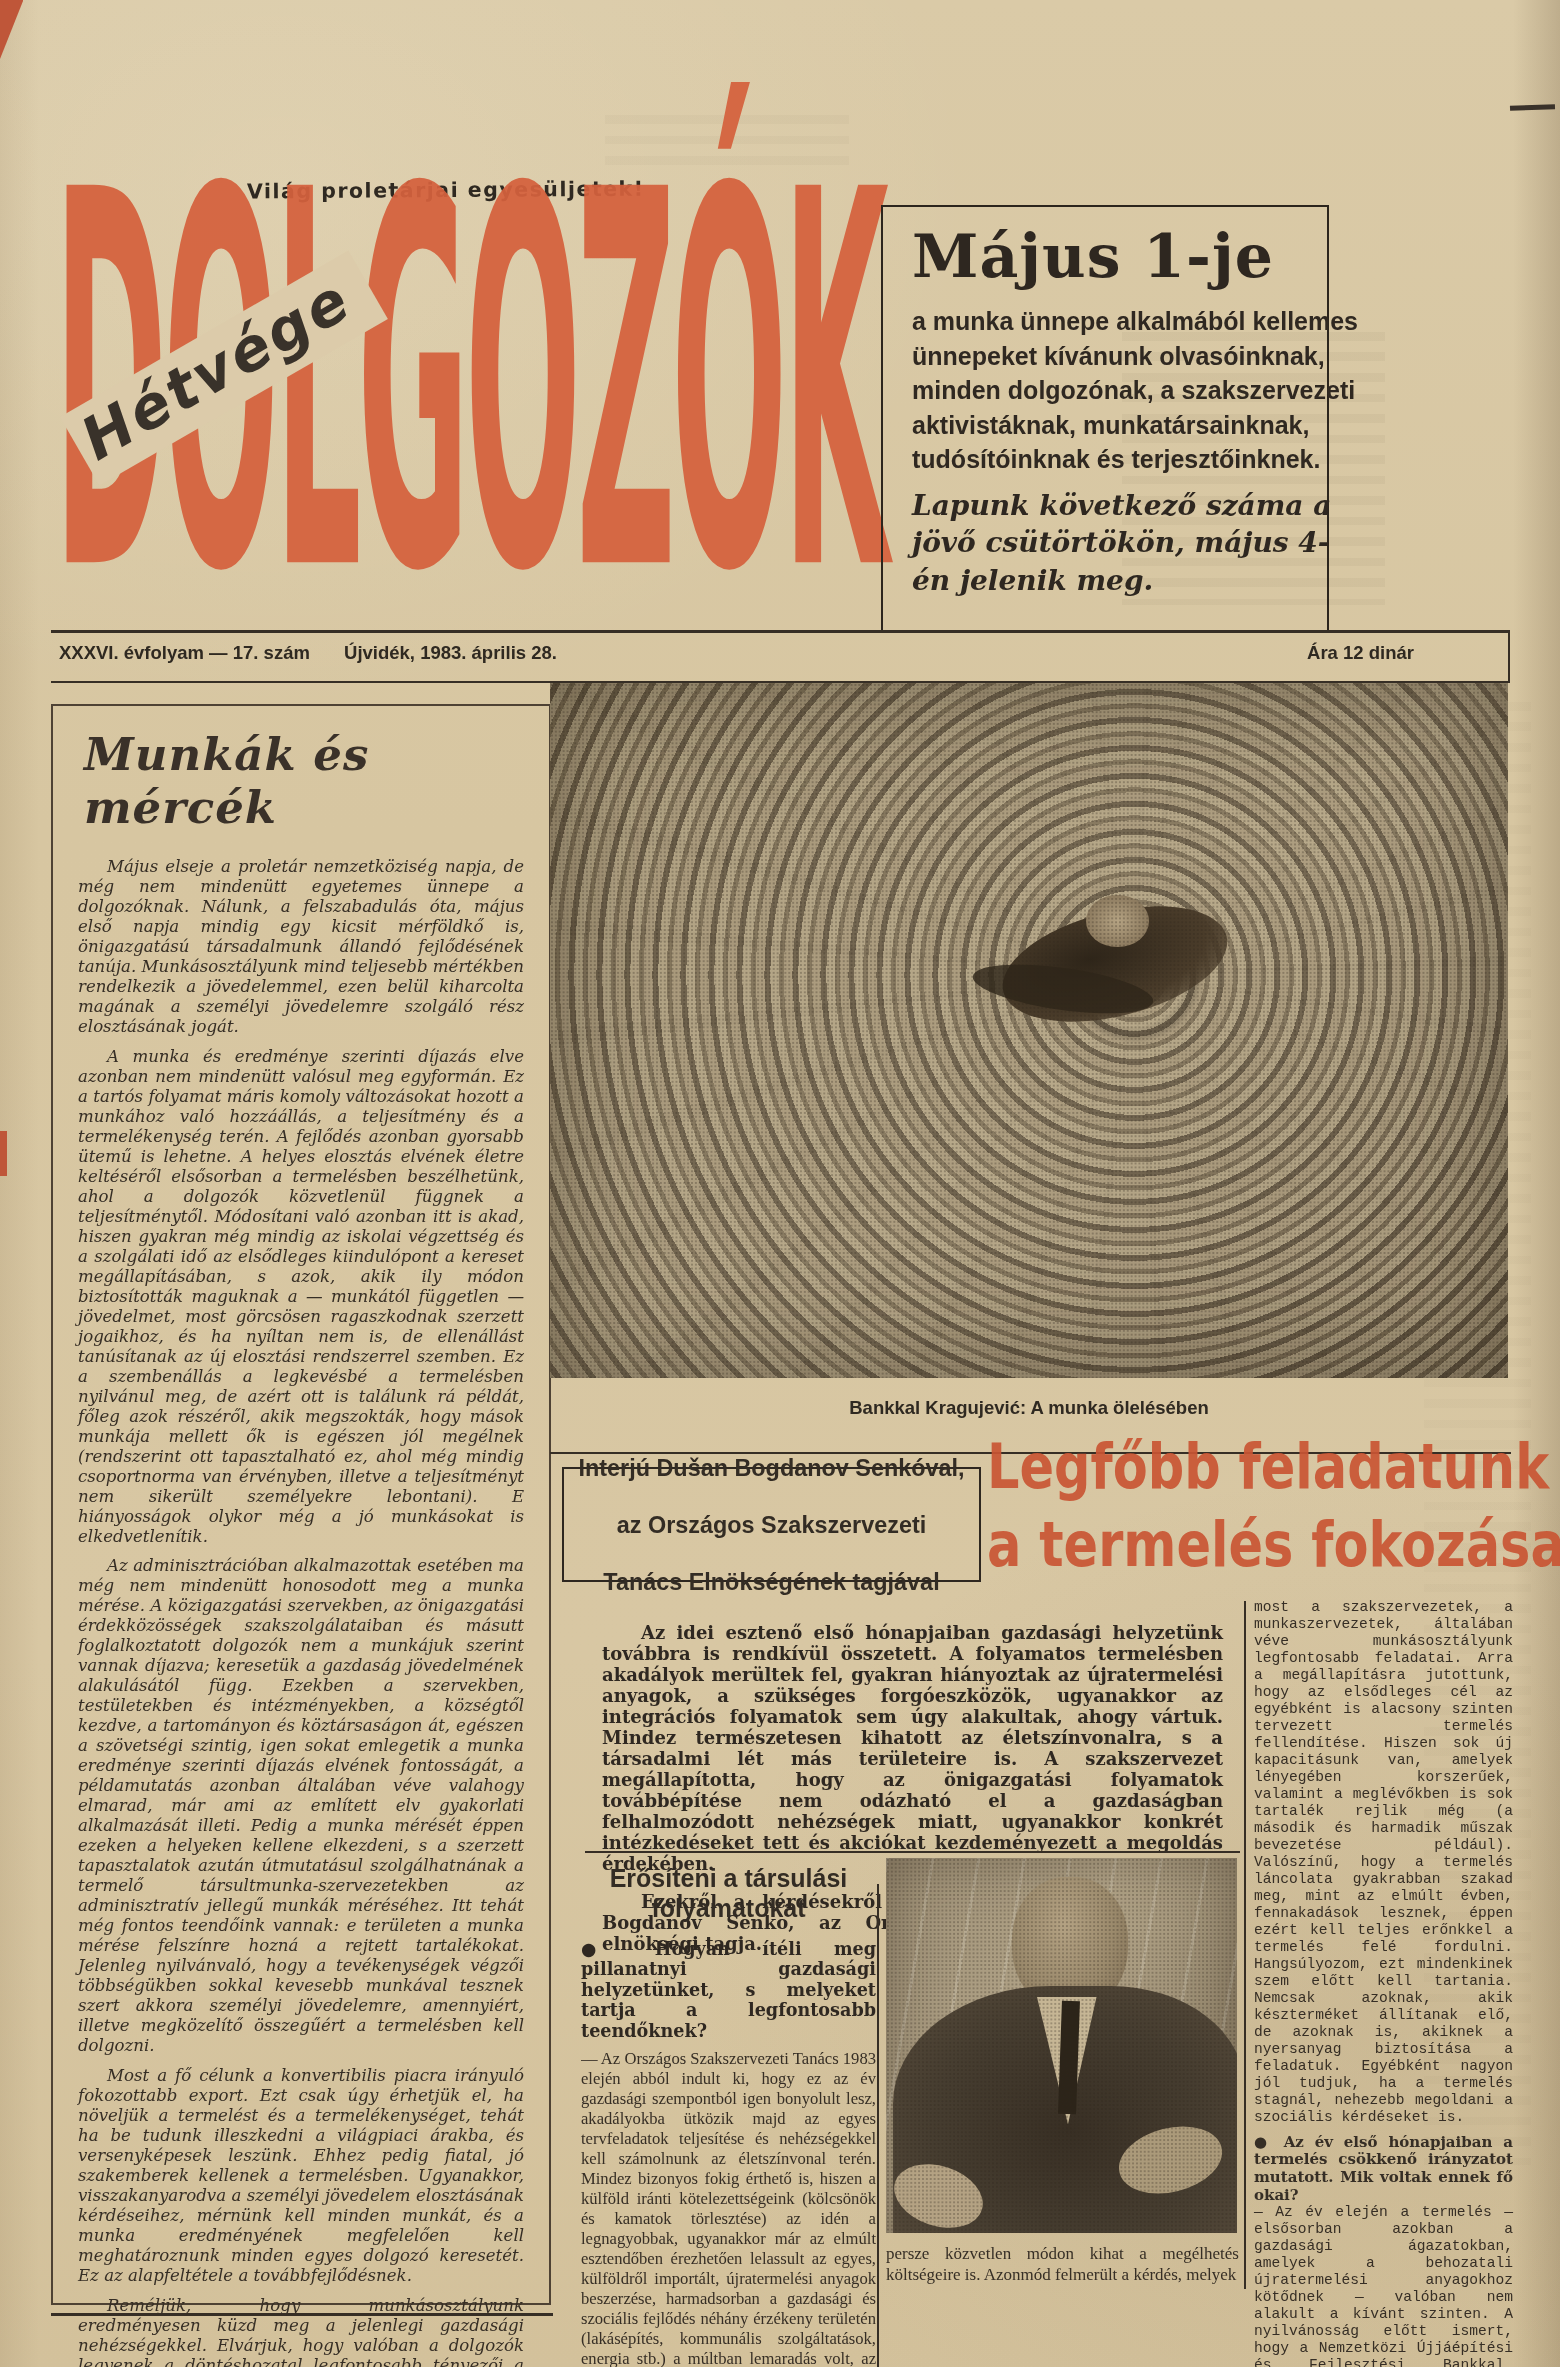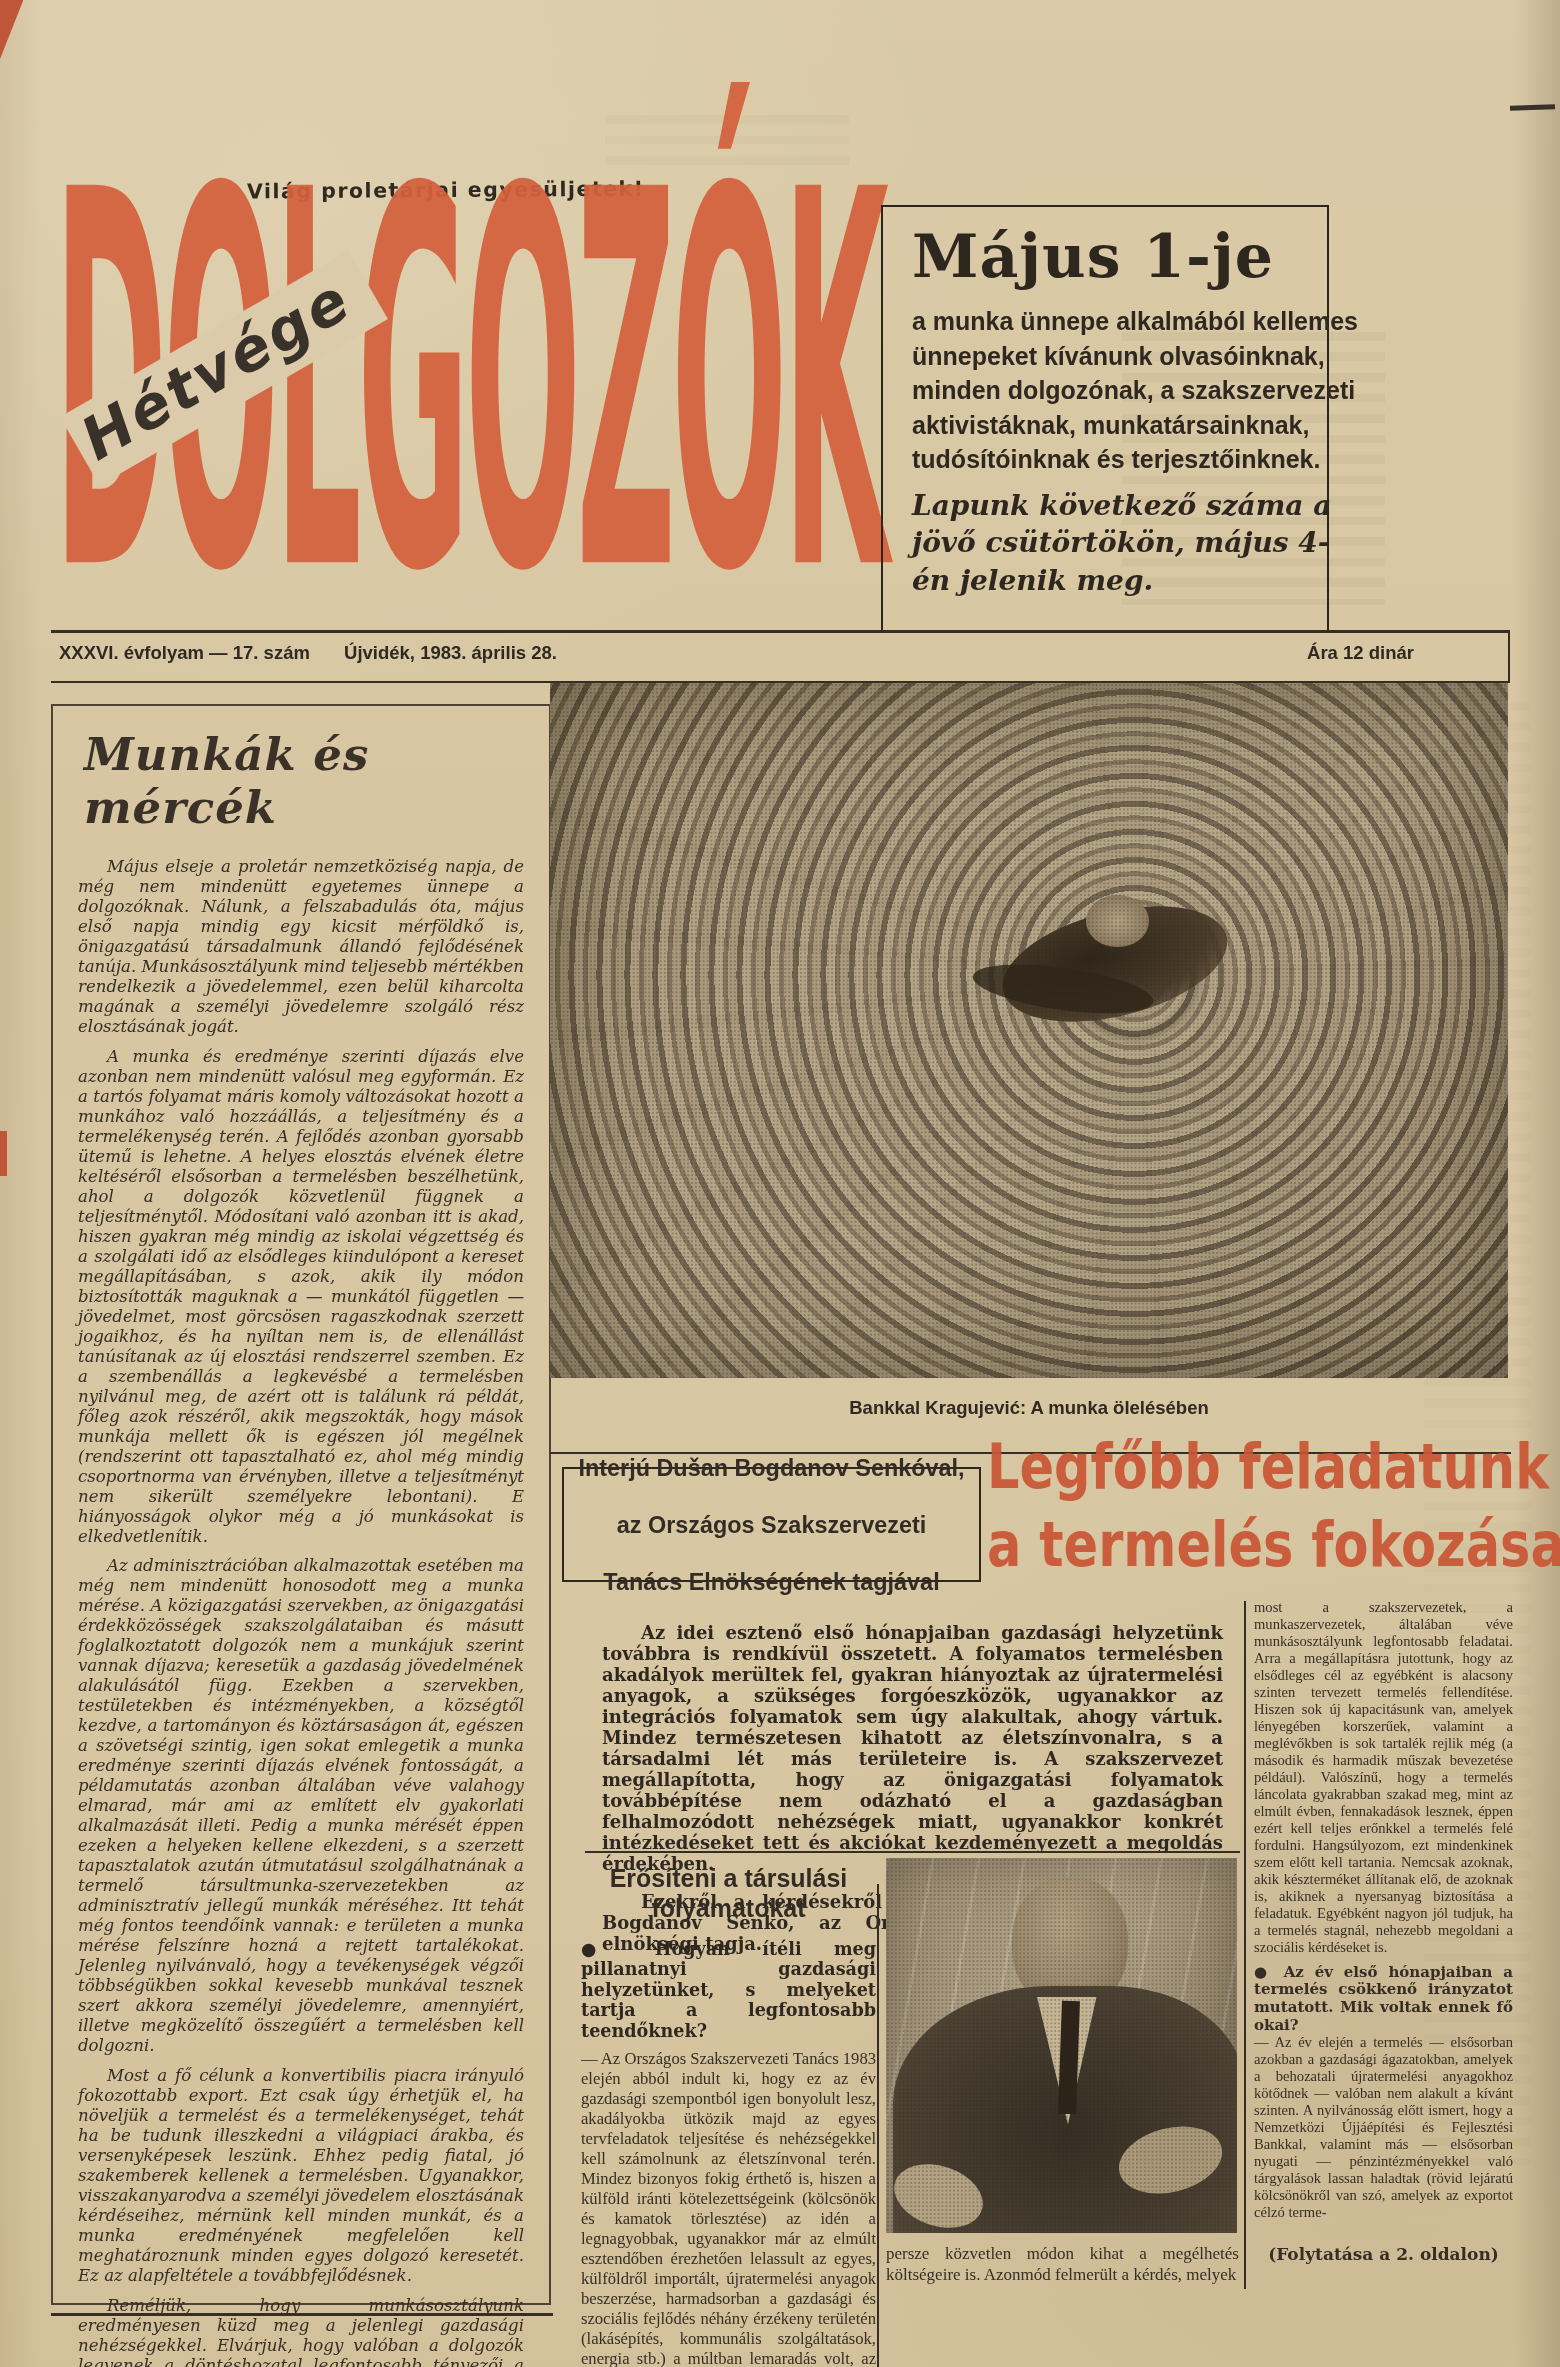--- a/index.html
+++ b/index.html
@@ -97,21 +97,21 @@
   .p-shirt{position:absolute;left:43%;top:37%;width:17%;height:34%;background:#c6b695;
     clip-path:polygon(0 0,100% 0,52% 100%);}
   .p-tie{position:absolute;left:49.5%;top:38%;width:5%;height:30%;background:#2c2419;
     transform:rotate(2deg);}
   .p-hand1{position:absolute;left:2%;top:82%;width:26%;height:16%;background:#b4a283;border-radius:50%;transform:rotate(18deg);}
   .p-hand2{position:absolute;left:66%;top:72%;width:30%;height:17%;background:#ab9a7a;border-radius:50%;transform:rotate(-14deg);}
   .below-photo{left:886px;top:2243px;width:353px;font-family:"Liberation Serif","DejaVu Serif",serif;
     font-size:17px;line-height:21px;text-align:justify;color:#362e25;}
   
   .col3{left:1254px;top:1599px;width:259px;}
-  .col3 .t{font-family:Liberation Serif, serif;font-size:14.6px;line-height:17px;
+  .col3 .t{font-family:Liberation Mono, monospace;font-size:14.6px;line-height:17px;
     text-align:justify;color:#362e25;margin:0;}
   .col3 .qb{margin-top:7.8px;font-weight:700;font-family:"DejaVu Serif",serif;font-size:15px;line-height:17.6px;}
   .col3 .cont{margin-top:25px;text-align:center;font-weight:700;font-family:"DejaVu Serif",serif;font-size:17px;}
   
   .ghost{background:repeating-linear-gradient(180deg, rgba(85,72,48,.055) 0 8.8px, transparent 8.8px 20.5px);}
   .corner-red{left:0;top:0;width:23.4px;height:59px;background:#bf5639;clip-path:polygon(0 0,100% 0,0 100%);}
   .edge-red{left:0;top:1131px;width:6.8px;height:45px;background:#bf5639;}
   .tr-dash{left:1510px;top:105px;width:45px;height:4.9px;background:#3a322a;transform:rotate(-2deg);}
 </style>
 </head>

